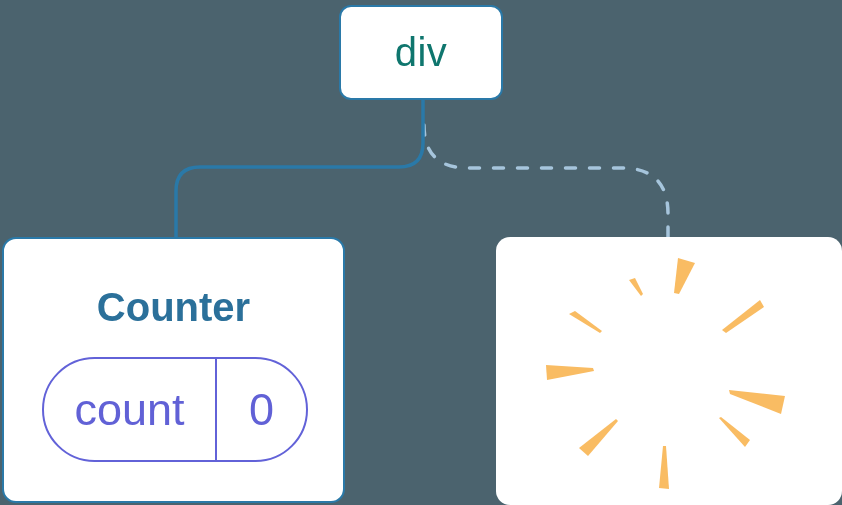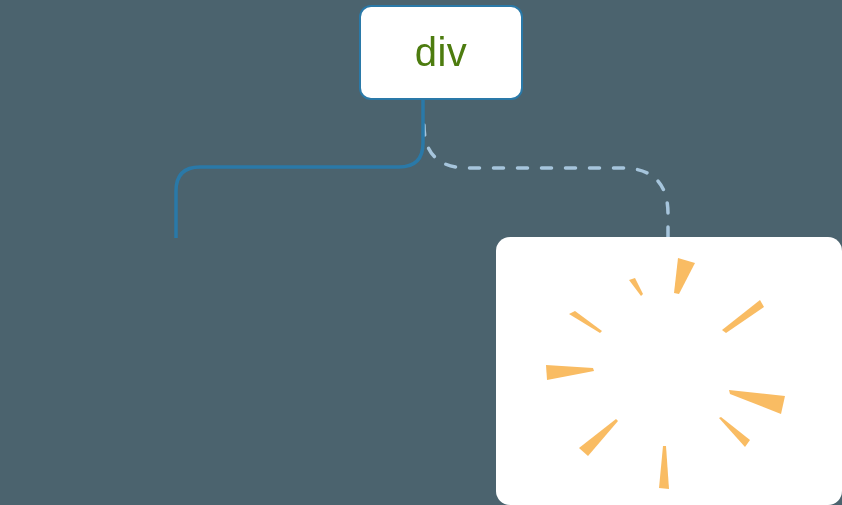--- a/index.html
+++ b/index.html
@@ -27,25 +27,24 @@
     box-sizing: border-box;
   }
   .node-div {
     left: 339px; top: 5px;
     width: 164px; height: 95px;
     border: 2.5px solid #2A79A8;
     border-radius: 12px;
     display: flex;
     align-items: center;
     justify-content: center;
-    color: #4d7c0f;
+    color: #0f766e;
     font-size: 40px;
     font-weight: 500;
     letter-spacing: 0.5px;
-    margin-left: 20px;
   }
   .node-counter {
     left: 2px; top: 237px;
     width: 343px; height: 266px;
     border: 2.5px solid #2A79A8;
     border-radius: 14px;
   }
   .counter-title {
     position: absolute;
     top: 46px;
@@ -103,20 +102,28 @@
 
   <svg class="edges" viewBox="0 0 842 505" xmlns="http://www.w3.org/2000/svg">
     <path d="M 424 125 Q 424 168 468 168 L 622 168 Q 668 168 668 214 L 668 238" fill="none" stroke="#A6C5DC" stroke-width="3.5" stroke-linecap="round" stroke-dasharray="10 14"></path>
     <path d="M 423 99 L 423 143 Q 423 167 399 167 L 200 167 Q 176 167 176 191 L 176 238" fill="none" stroke="#2A79A8" stroke-width="3.5"></path>
   </svg>
 
   <div class="node node-div">
     <span>div</span>
   </div>
 
+  <div class="node node-counter">
+    <div class="counter-title">Counter</div>
+    <div class="state-pill">
+      <div class="pill-key">count</div>
+      <div class="pill-divider"></div>
+      <div class="pill-value">0</div>
+    </div>
+  </div>
 
   <div class="node node-removed">
     <svg viewBox="0 0 346 268" xmlns="http://www.w3.org/2000/svg">
       <g fill="#F9BC63">
         <polygon points="178,56 183,57 199,26 182,21"></polygon>
         <polygon points="133,43 139,41 147,57 145,59"></polygon>
         <polygon points="73,77 79,74 106,94 104,96"></polygon>
         <polygon points="50,128 97,131 98,134 51,143"></polygon>
         <polygon points="120,182 122,184 92,219 83,211"></polygon>
         <polygon points="167,209 170,209 173,252 163,251"></polygon>

